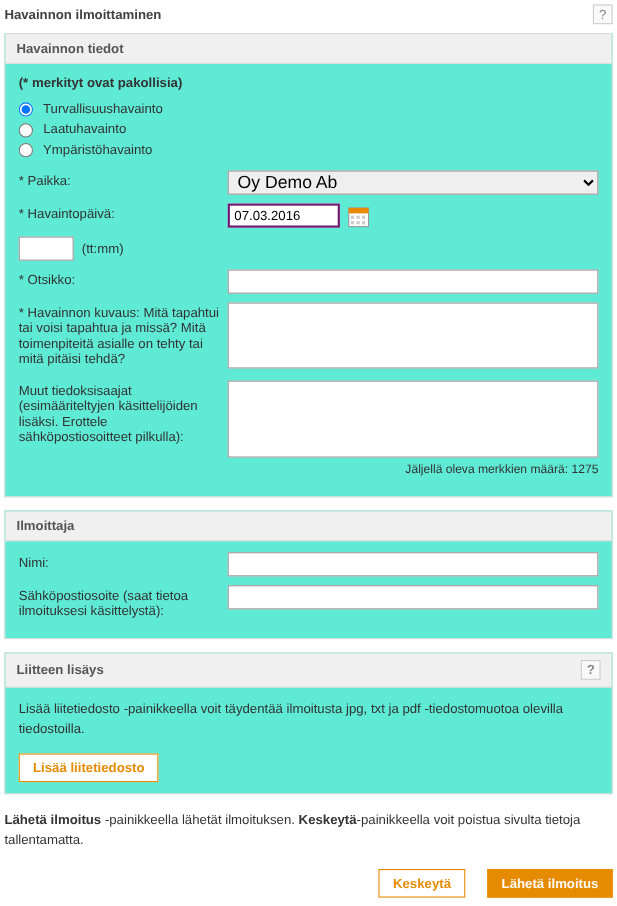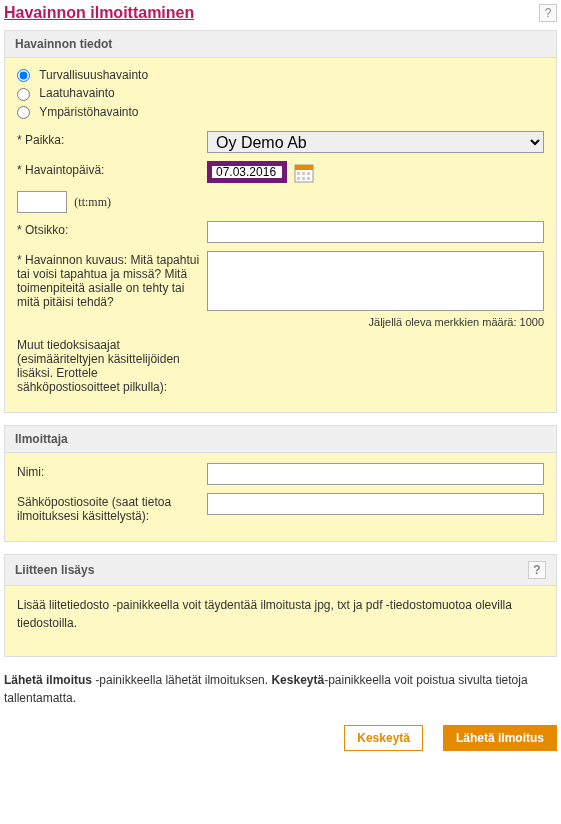--- a/index.html
+++ b/index.html
@@ -15,41 +15,40 @@
       width: 561px;
       padding: 4px;
     }
     .header-row {
       display: flex;
       justify-content: space-between;
       align-items: center;
       margin-bottom: 8px;
     }
     h1 {
-      font-size: 16px;
+      font-size: 12px;
       font-weight: bold;
-      color: #be185d;
-      text-decoration: underline;
+      color: #404040;
     }
     .help-box {
       border: 1px solid #ccc;
       width: 18px;
       height: 18px;
       display: flex;
       align-items: center;
       justify-content: center;
       color: #888;
       font-size: 12px;
       cursor: pointer;
       background: #f9f9f9;
     }
     .panel {
       border: 1px solid #ddd;
       margin-bottom: 12px;
-      background: #fef9c3;
+      background: #5eead4;
     }
     .panel-header {
       background: #f0f0f0;
       padding: 6px 10px;
       font-weight: bold;
       color: #555;
       font-size: 12px;
       border-bottom: 1px solid #ddd;
       display: flex;
       justify-content: space-between;
@@ -85,23 +84,23 @@
       vertical-align: middle;
     }
     select.full {
       width: 100%;
       height: 22px;
       border: 1px solid #999;
       font-size: 16px;
       padding: 1px 4px;
     }
     input[type="text"].date-input {
-      width: 80px;
+      width: 102px;
       height: 22px;
-      border: 5px solid #701a75;
+      border: 2px solid #701a75;
       padding: 2px 4px;
       font-size: 12px;
     }
     .cal-icon {
       display: inline-block;
       width: 20px;
       height: 20px;
       vertical-align: middle;
       margin-left: 4px;
       cursor: pointer;
@@ -112,21 +111,20 @@
     input[type="text"].time-input {
       width: 50px;
       height: 22px;
       border: 1px solid #999;
       padding: 2px 4px;
       font-size: 12px;
     }
     .time-hint {
       margin-left: 4px;
       color: #333;
-      font-family: Liberation Serif, serif;
     }
     input[type="text"].text-full {
       width: 100%;
       height: 22px;
       border: 1px solid #999;
       padding: 2px 4px;
       font-size: 12px;
     }
     textarea.text-area {
       width: 100%;
@@ -185,20 +183,21 @@
 <div class="header-row">
   <h1>Havainnon ilmoittaminen</h1>
   <div class="help-box">?</div>
 </div>
 
 <div class="panel">
   <div class="panel-header">
     <span>Havainnon tiedot</span>
   </div>
   <div class="panel-body">
+    <div class="mandatory-note">(* merkityt ovat pakollisia)</div>
 
     <div class="form-row">
       <div class="form-field radio-group">
         <label>
           <input type="radio" name="htype" checked="" style="">
           <span>Turvallisuushavainto</span>
         </label>
         <label>
           <input type="radio" name="htype" style="">
           <span>Laatuhavainto</span>
@@ -249,26 +248,29 @@
       <div class="form-label">*  Otsikko:</div>
       <div class="form-field">
         <input type="text" class="text-full" style="">
       </div>
     </div>
 
     <div class="form-row">
       <div class="form-label">*  Havainnon kuvaus: Mitä tapahtui tai voisi tapahtua ja missä? Mitä toimenpiteitä asialle on tehty tai mitä pitäisi tehdä?</div>
       <div class="form-field">
         <textarea class="text-area" style=""></textarea>
-        <div class="char-count">Jäljellä oleva merkkien määrä: 1000</div>
       </div>
     </div>
 
     <div class="form-row">
       <div class="form-label">Muut tiedoksisaajat (esimääriteltyjen käsittelijöiden lisäksi. Erottele sähköpostiosoitteet pilkulla):</div>
+      <div class="form-field">
+        <textarea class="text-area tall" style=""></textarea>
+        <div class="char-count">Jäljellä oleva merkkien määrä: 1275</div>
+      </div>
     </div>
 
   </div>
 </div>
 
 <div class="panel">
   <div class="panel-header">
     <span>Ilmoittaja</span>
   </div>
   <div class="panel-body">
@@ -287,20 +289,21 @@
   </div>
 </div>
 
 <div class="panel">
   <div class="panel-header">
     <span>Liitteen lisäys</span>
     <span class="help-box">?</span>
   </div>
   <div class="panel-body">
     <div class="attach-help">Lisää liitetiedosto -painikkeella voit täydentää ilmoitusta jpg, txt ja pdf -tiedostomuotoa olevilla tiedostoilla.</div>
+    <button class="btn btn-outline-orange">Lisää liitetiedosto</button>
   </div>
 </div>
 
 <div class="bottom-text">
   <b>Lähetä ilmoitus</b><span> -painikkeella lähetät ilmoituksen. </span><b>Keskeytä</b><span>-painikkeella voit poistua sivulta tietoja tallentamatta.</span>
 </div>
 
 <div class="button-row">
   <button class="btn btn-outline-orange">Keskeytä</button>
   <button class="btn btn-orange">Lähetä ilmoitus</button>

